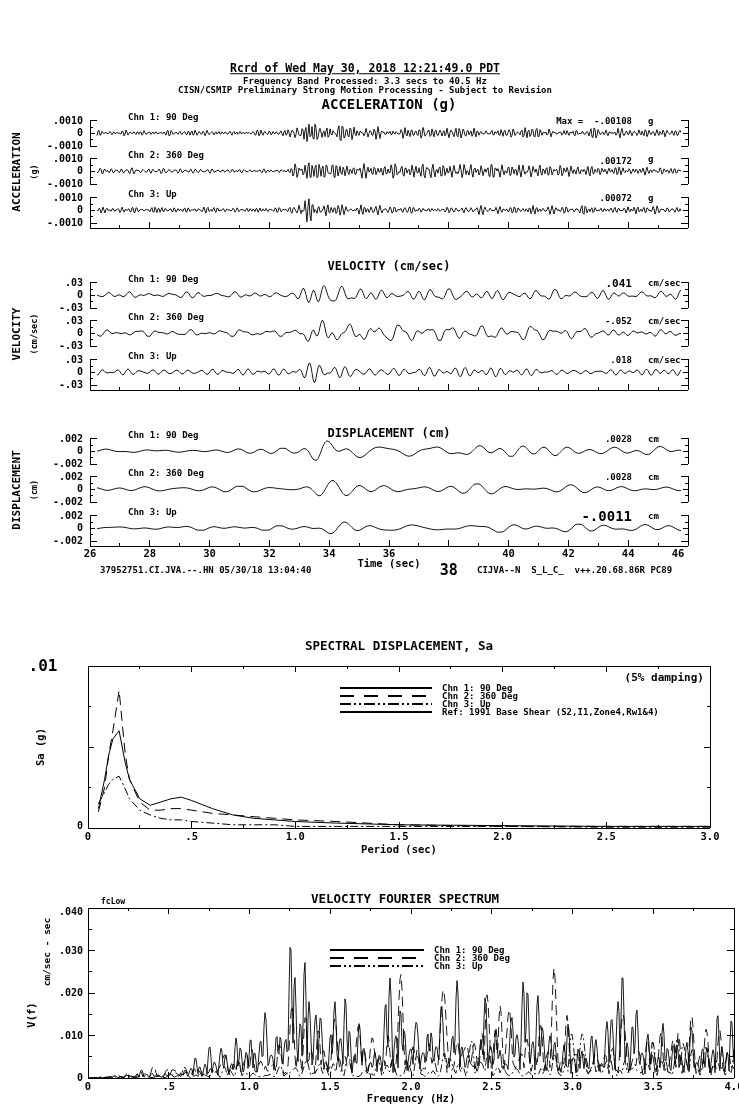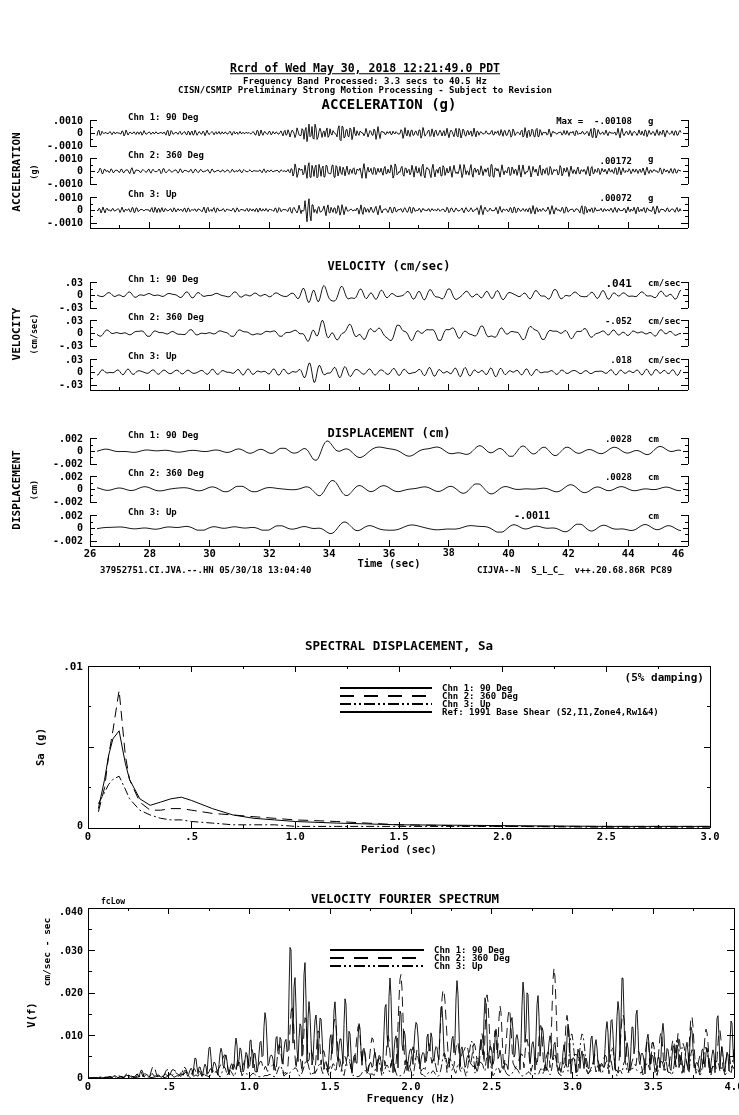--- a/index.html
+++ b/index.html
@@ -316,21 +316,21 @@
   <div class="t c" style="left:365px;top:90px;font-size:9px;">CISN/CSMIP Preliminary Strong Motion Processing - Subject to Revision</div>
 
   <div class="t c" style="left:389px;top:563px;font-size:10.5px;">Time (sec)</div>
   <div class="t ty" style="left:100px;top:570px;font-size:9px;">37952751.CI.JVA.--.HN 05/30/18 13:04:40</div>
   <div class="t ty" style="left:477px;top:570px;font-size:9px;">CIJVA--N  S_L_C_  v++.20.68.86R PC89</div>
 
   <div class="t c" style="left:399px;top:646px;font-size:12.5px;">SPECTRAL DISPLACEMENT, Sa</div>
   <div class="t ra" style="left:504px;top:677px;width:200px;font-size:11px;">(5% damping)</div>
   <div class="t rot" style="left:40px;top:747px;font-size:10.5px;">Sa (g)</div>
   <div class="t c" style="left:399px;top:849px;font-size:10.5px;text-align:center;">Period (sec)</div>
-  <div class="t ra" style="left:3px;top:666px;width:80px;font-size:11px;">.01</div>
+  <div class="t ra" style="left:3px;top:666px;width:80px;font-size:16px;text-align:center;">.01</div>
   <div class="t ra" style="left:3px;top:826px;width:80px;font-size:10px;">0</div>
 
   <div class="t c" style="left:405px;top:899px;font-size:12.5px;">VELOCITY FOURIER SPECTRUM</div>
   <div class="t ty" style="left:101px;top:902px;font-size:8px;">fcLow</div>
   <div class="t rot" style="left:47px;top:952px;font-size:9.5px;">cm/sec - sec</div>
   <div class="t rot" style="left:31px;top:1015px;font-size:10.5px;">V(f)</div>
   <div class="t c" style="left:411px;top:1098px;font-size:10.5px;">Frequency (Hz)</div>
 
   <div id="built">
       <div class="t c" style="left: 389px; top: 104px; font-size: 14px;">ACCELERATION (g)</div>
@@ -387,29 +387,29 @@
       <div class="t ra" style="left: -117px; top: 477px; font-size: 10px; width: 200px;">.002</div>
       <div class="t ra" style="left: -117px; top: 489px; font-size: 10px; width: 200px;">0</div>
       <div class="t ra" style="left: -117px; top: 502px; font-size: 10px; width: 200px;">-.002</div>
       <div class="t ty" style="left: 128px; top: 473px; font-size: 9px; transform: translateY(-50%);">Chn 2: 360 Deg</div>
       <div class="t ra" style="left: 432px; top: 477px; font-size: 9px; width: 200px;">.0028</div>
       <div class="t ty" style="left: 648px; top: 477px; font-size: 9px; transform: translateY(-50%);">cm</div>
       <div class="t ra" style="left: -117px; top: 516px; font-size: 10px; width: 200px;">.002</div>
       <div class="t ra" style="left: -117px; top: 528px; font-size: 10px; width: 200px;">0</div>
       <div class="t ra" style="left: -117px; top: 541px; font-size: 10px; width: 200px;">-.002</div>
       <div class="t ty" style="left: 128px; top: 512px; font-size: 9px; transform: translateY(-50%);">Chn 3: Up</div>
-      <div class="t ra" style="left: 432px; top: 516px; font-size: 10px; width: 200px; text-align: center;">-.0011</div>
+      <div class="t ra" style="left: 432px; top: 516px; font-size: 14px; width: 200px;">-.0011</div>
       <div class="t ty" style="left: 648px; top: 516px; font-size: 9px; transform: translateY(-50%);">cm</div>
       <div class="t c" style="left: 90px; top: 553px; font-size: 10.5px;">26</div>
       <div class="t c" style="left: 149.8px; top: 553px; font-size: 10.5px;">28</div>
       <div class="t c" style="left: 209.6px; top: 553px; font-size: 10.5px;">30</div>
       <div class="t c" style="left: 269.4px; top: 553px; font-size: 10.5px;">32</div>
       <div class="t c" style="left: 329.2px; top: 553px; font-size: 10.5px;">34</div>
       <div class="t c" style="left: 389px; top: 553px; font-size: 10.5px;">36</div>
-      <div class="t c" style="left: 448.8px; top: 553px; font-size: 10px;">38</div>
+      <div class="t c" style="left: 448.8px; top: 570px; font-size: 15px;">38</div>
       <div class="t c" style="left: 508.6px; top: 553px; font-size: 10.5px;">40</div>
       <div class="t c" style="left: 568.4px; top: 553px; font-size: 10.5px;">42</div>
       <div class="t c" style="left: 628.2px; top: 553px; font-size: 10.5px;">44</div>
       <div class="t c" style="left: 678px; top: 553px; font-size: 10.5px;">46</div>
       <div class="t c" style="left: 88px; top: 836px; font-size: 10.5px;">0</div>
       <div class="t c" style="left: 191.667px; top: 836px; font-size: 10.5px;">.5</div>
       <div class="t c" style="left: 295.333px; top: 836px; font-size: 10.5px;">1.0</div>
       <div class="t c" style="left: 399px; top: 836px; font-size: 10.5px;">1.5</div>
       <div class="t c" style="left: 502.667px; top: 836px; font-size: 10.5px;">2.0</div>
       <div class="t c" style="left: 606.333px; top: 836px; font-size: 10.5px;">2.5</div>

